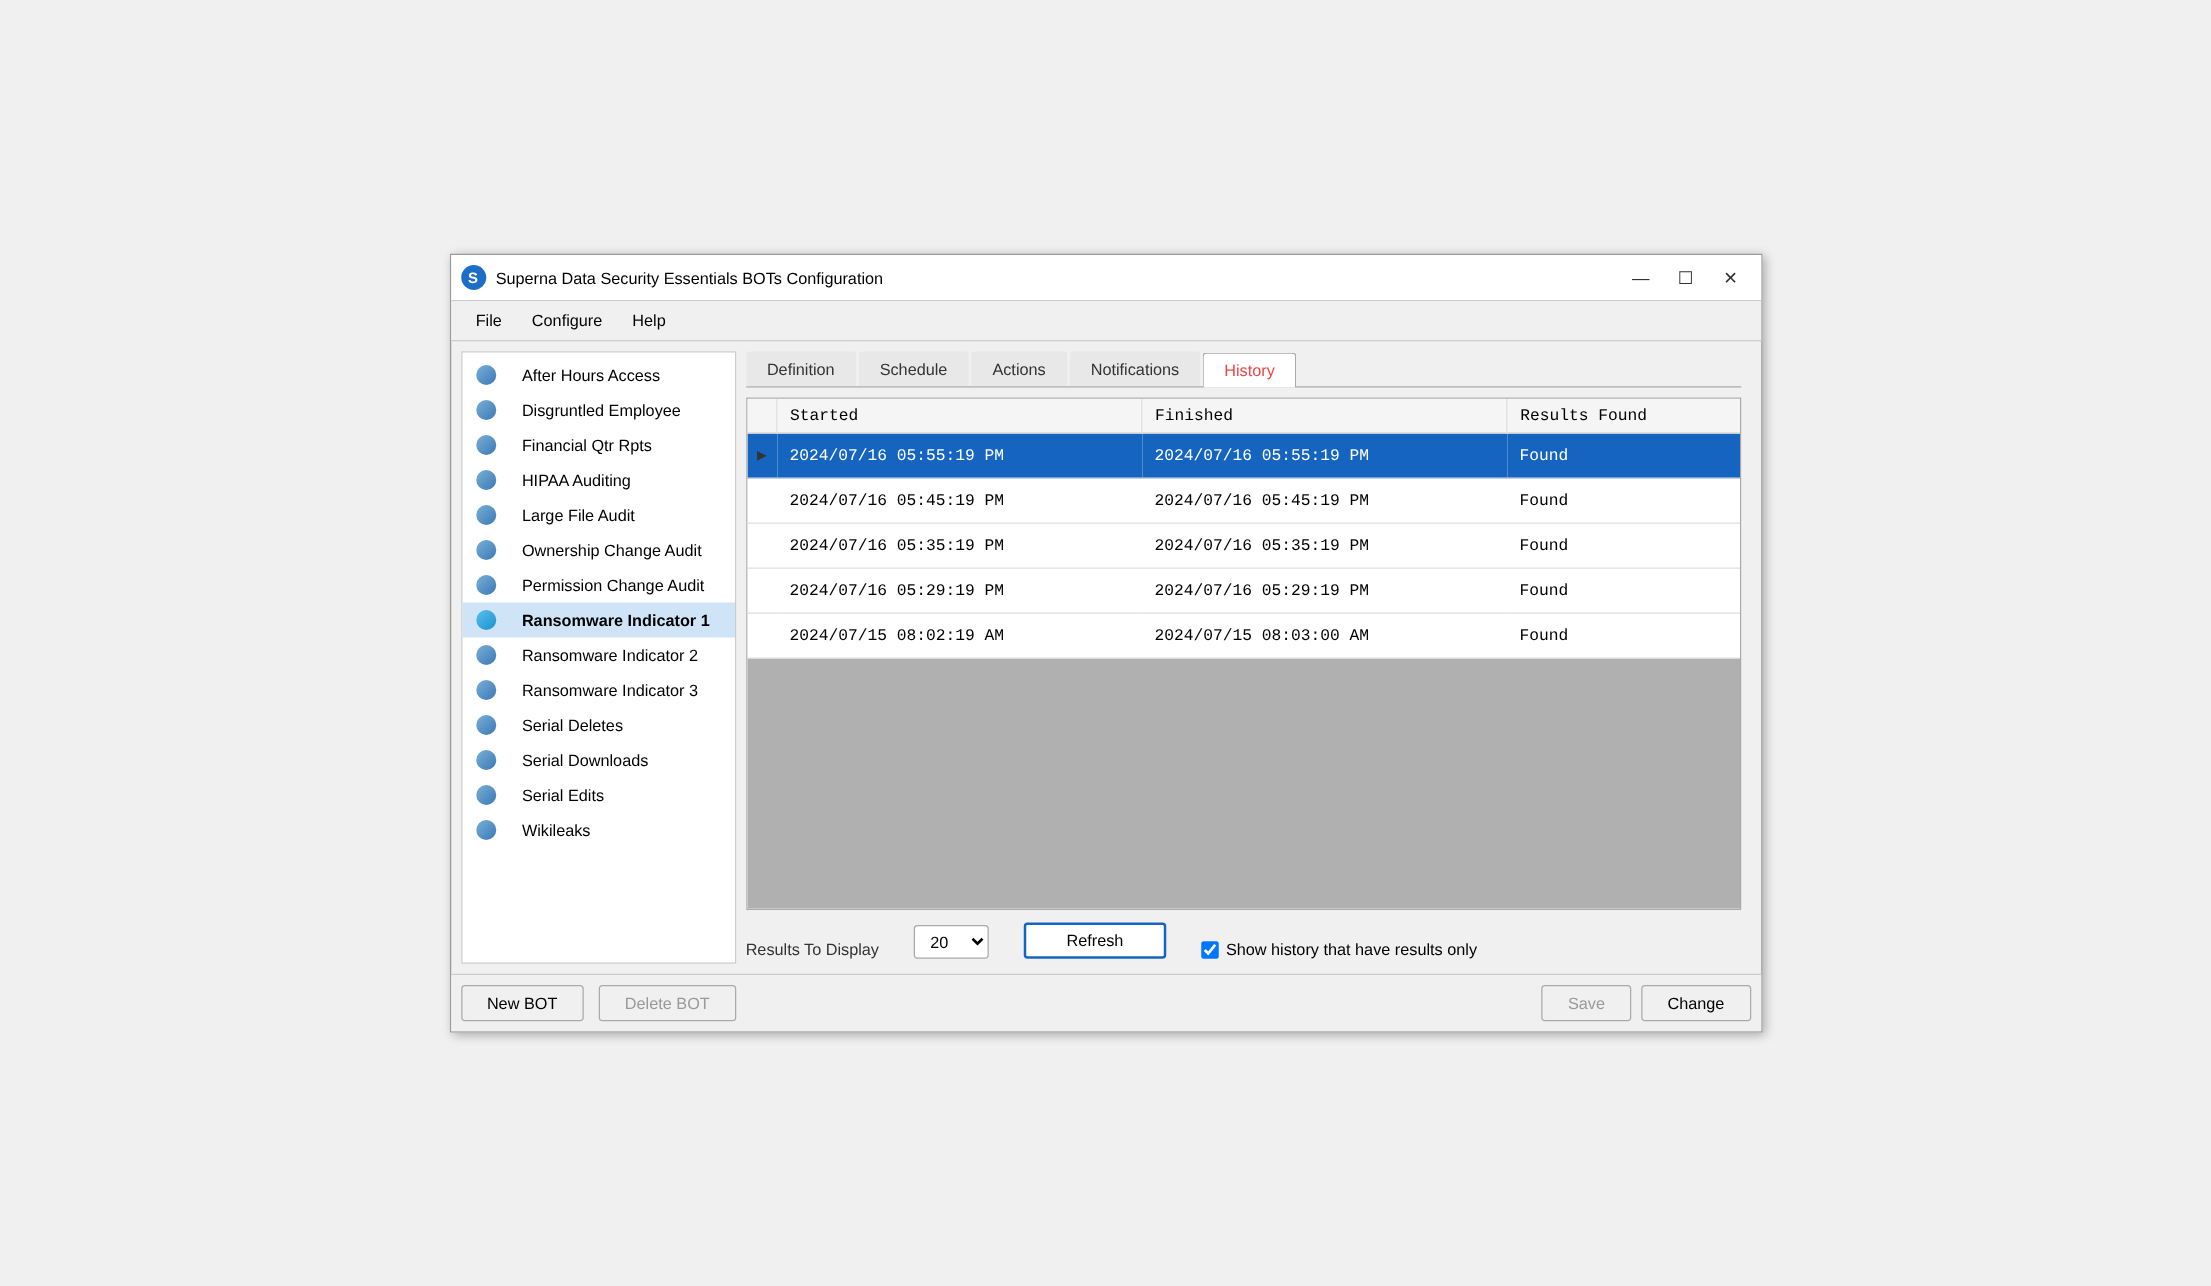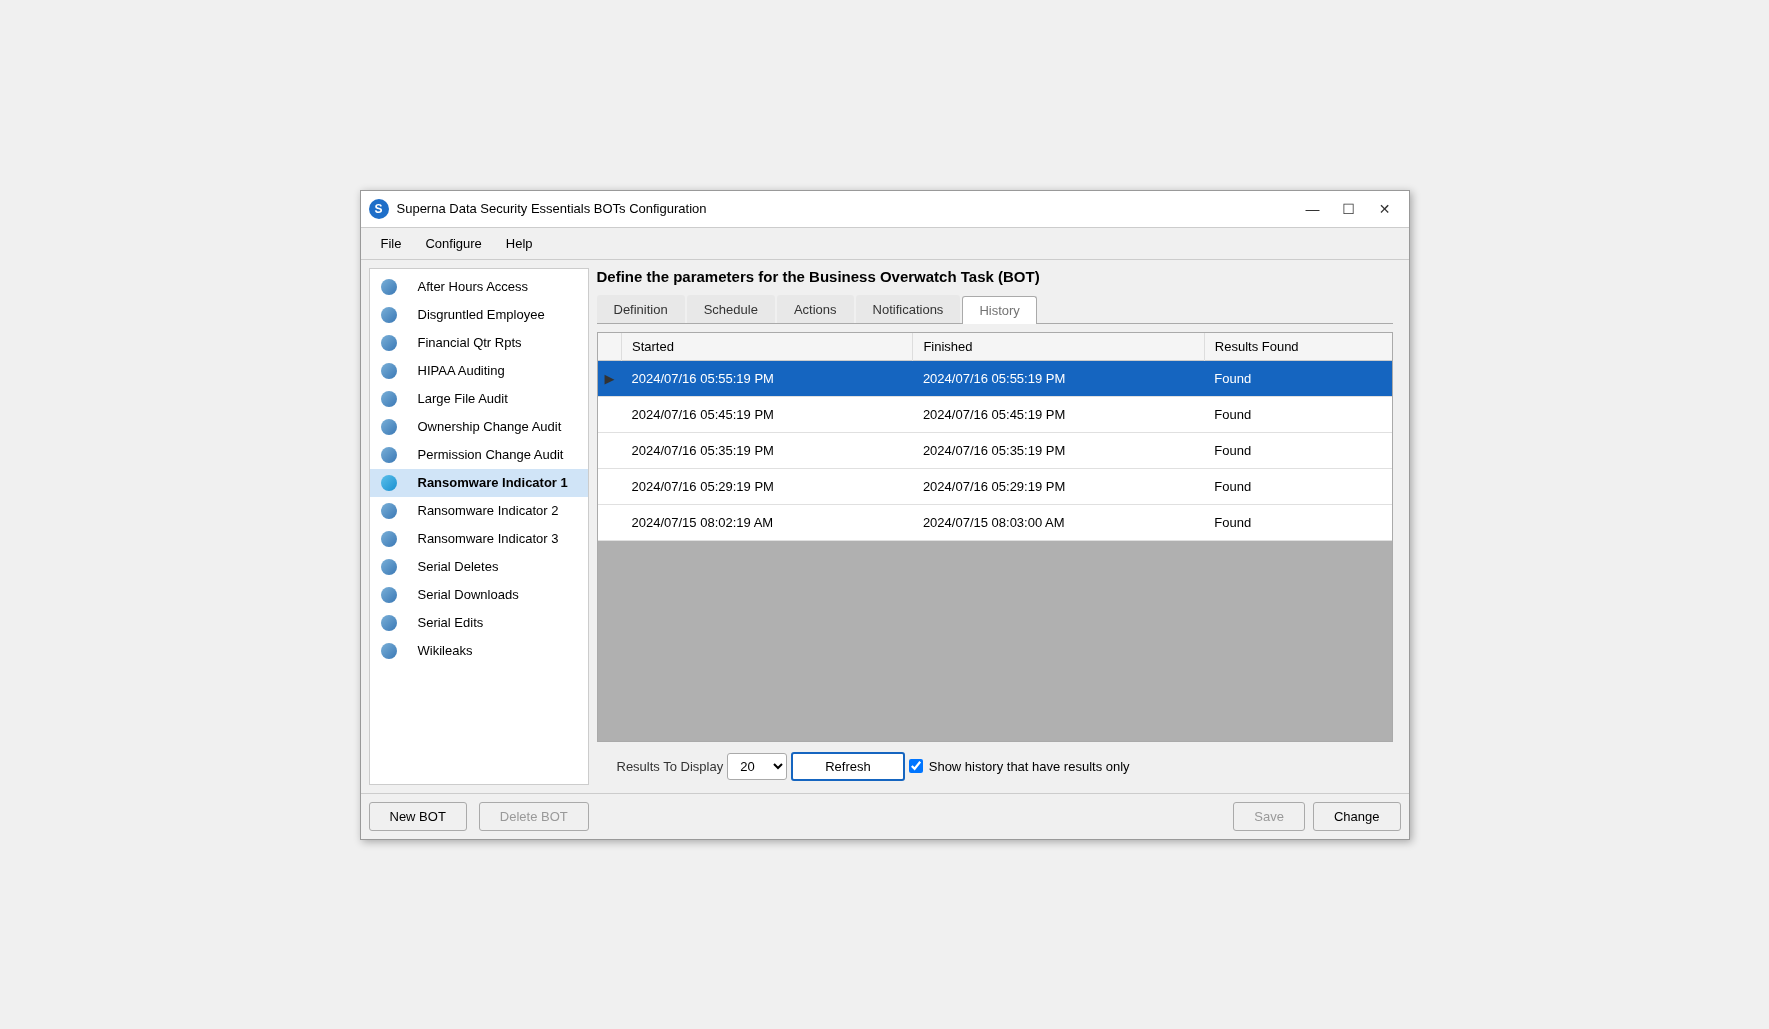--- a/index.html
+++ b/index.html
@@ -144,31 +144,32 @@
       border-bottom: none;
       background: #e8e8e8;
       margin-right: 2px;
       border-radius: 3px 3px 0 0;
       color: #333;
     }
     .tab.active {
       background: #ffffff;
       border-color: #aaa;
       border-bottom-color: #ffffff;
-      color: #737373;
+      color: #ef4444;
       font-weight: normal;
       position: relative;
       bottom: -1px;
       z-index: 1;
     }
     .table-container {
       border: 1px solid #aaa;
       background: #fff;
       flex: 1;
       overflow-y: auto;
+      font-family: Liberation Mono, monospace;
     }
     table {
       width: 100%;
       border-collapse: collapse;
     }
     thead tr {
       background: #f5f5f5;
       border-bottom: 1px solid #ccc;
     }
     thead th {
@@ -195,24 +196,23 @@
       color: #333;
       text-align: center;
     }
     .empty-area {
       background: #b0b0b0;
       flex: 1;
       min-height: 200px;
     }
     .bottom-controls {
       display: flex;
-      align-items: center;
-      gap: 4px;
+      align-items: flex-end;
+      gap: 28px;
       padding: 10px 0 4px 0;
-      margin-left: 20px;
     }
     .label-text {
       color: #333;
     }
     .dropdown-select {
       padding: 4px 8px;
       border: 1px solid #aaa;
       border-radius: 3px;
       background: #fff;
       font-size: 13px;
@@ -367,21 +367,20 @@
         </div>
         <div class="sidebar-item">
           <div class="sidebar-icon">
             <div class="icon-circle"></div>
           </div>
           <span>Wikileaks</span>
         </div>
       </div>
 
     <div class="right-panel">
-      <div class="panel-title">Define the parameters for the Business Overwatch Task (BOT)</div>
 
       <div class="tabs">
         <div class="tab">Definition</div>
         <div class="tab">Schedule</div>
         <div class="tab">Actions</div>
         <div class="tab">Notifications</div>
         <div class="tab active">History</div>
       </div>
 
       <div class="table-container">

